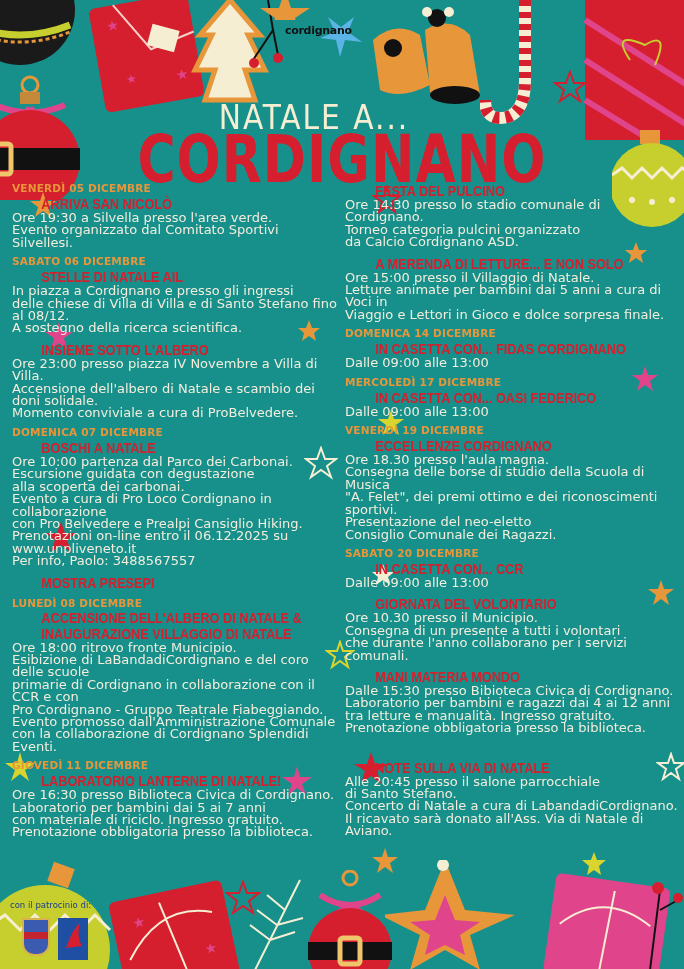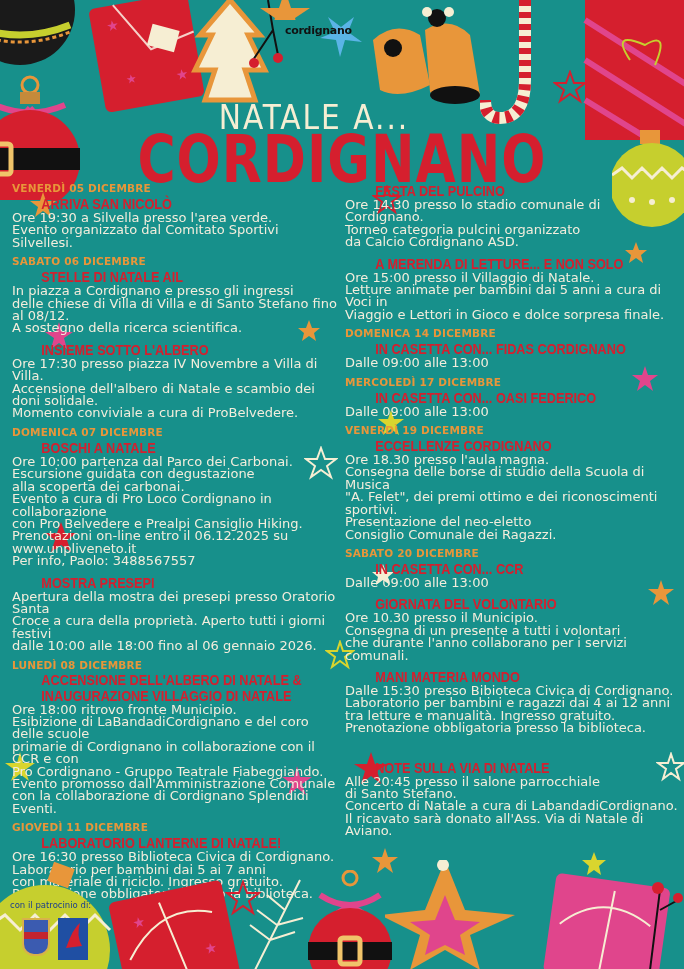--- a/index.html
+++ b/index.html
@@ -158,41 +158,38 @@
     </div>
     <div class="evt">
       <div class="date">SABATO 06 DICEMBRE</div>
       <div class="name">STELLE DI NATALE AIL</div>
       <div class="desc">In piazza a Cordignano e presso gli ingressi
 delle chiese di Villa di Villa e di Santo Stefano fino al 08/12.
 A sostegno della ricerca scientifica.</div>
     </div>
     <div class="evt">
       <div class="name">INSIEME SOTTO L'ALBERO</div>
-      <div class="desc">Ore 17:30 presso piazza IV Novembre a Villa di Villa.
+      <div class="desc">Ore 23:00 presso piazza IV Novembre a Villa di Villa.
 Accensione dell'albero di Natale  e scambio dei doni solidale.
 Momento conviviale a cura di ProBelvedere.</div>
     </div>
     <div class="evt">
       <div class="date">DOMENICA 07 DICEMBRE</div>
       <div class="name">BOSCHI A NATALE</div>
       <div class="desc">Ore 10:00 partenza dal Parco dei Carbonai.
 Escursione guidata con degustazione
 alla scoperta dei carbonai.
 Evento a cura di Pro Loco Cordignano in collaborazione
 con Pro Belvedere e Prealpi Cansiglio Hiking.
 Prenotazioni on-line entro il 06.12.2025 su
 www.unpliveneto.it
 Per info, Paolo: 3488567557</div>
     </div>
     <div class="evt">
       <div class="name">MOSTRA PRESEPI</div>
-      <div class="desc">Apertura della mostra dei presepi presso Oratorio Santa
-Croce a cura della proprietà. Aperto tutti i giorni festivi
-dalle 10:00 alle 18:00 fino al 06 gennaio 2026.</div>
     </div>
     <div class="evt">
       <div class="date">LUNEDÌ 08 DICEMBRE</div>
       <div class="name" style="white-space:pre-line;line-height:16px">ACCENSIONE  DELL'ALBERO DI NATALE &amp;
 INAUGURAZIONE VILLAGGIO DI NATALE</div>
       <div class="desc">Ore 18:00 ritrovo fronte Municipio.
 Esibizione di LaBandadiCordignano e del coro delle scuole
 primarie di Cordignano in collaborazione con il CCR e con
 Pro Cordignano - Gruppo Teatrale Fiabeggiando.
 Evento promosso dall'Amministrazione Comunale

